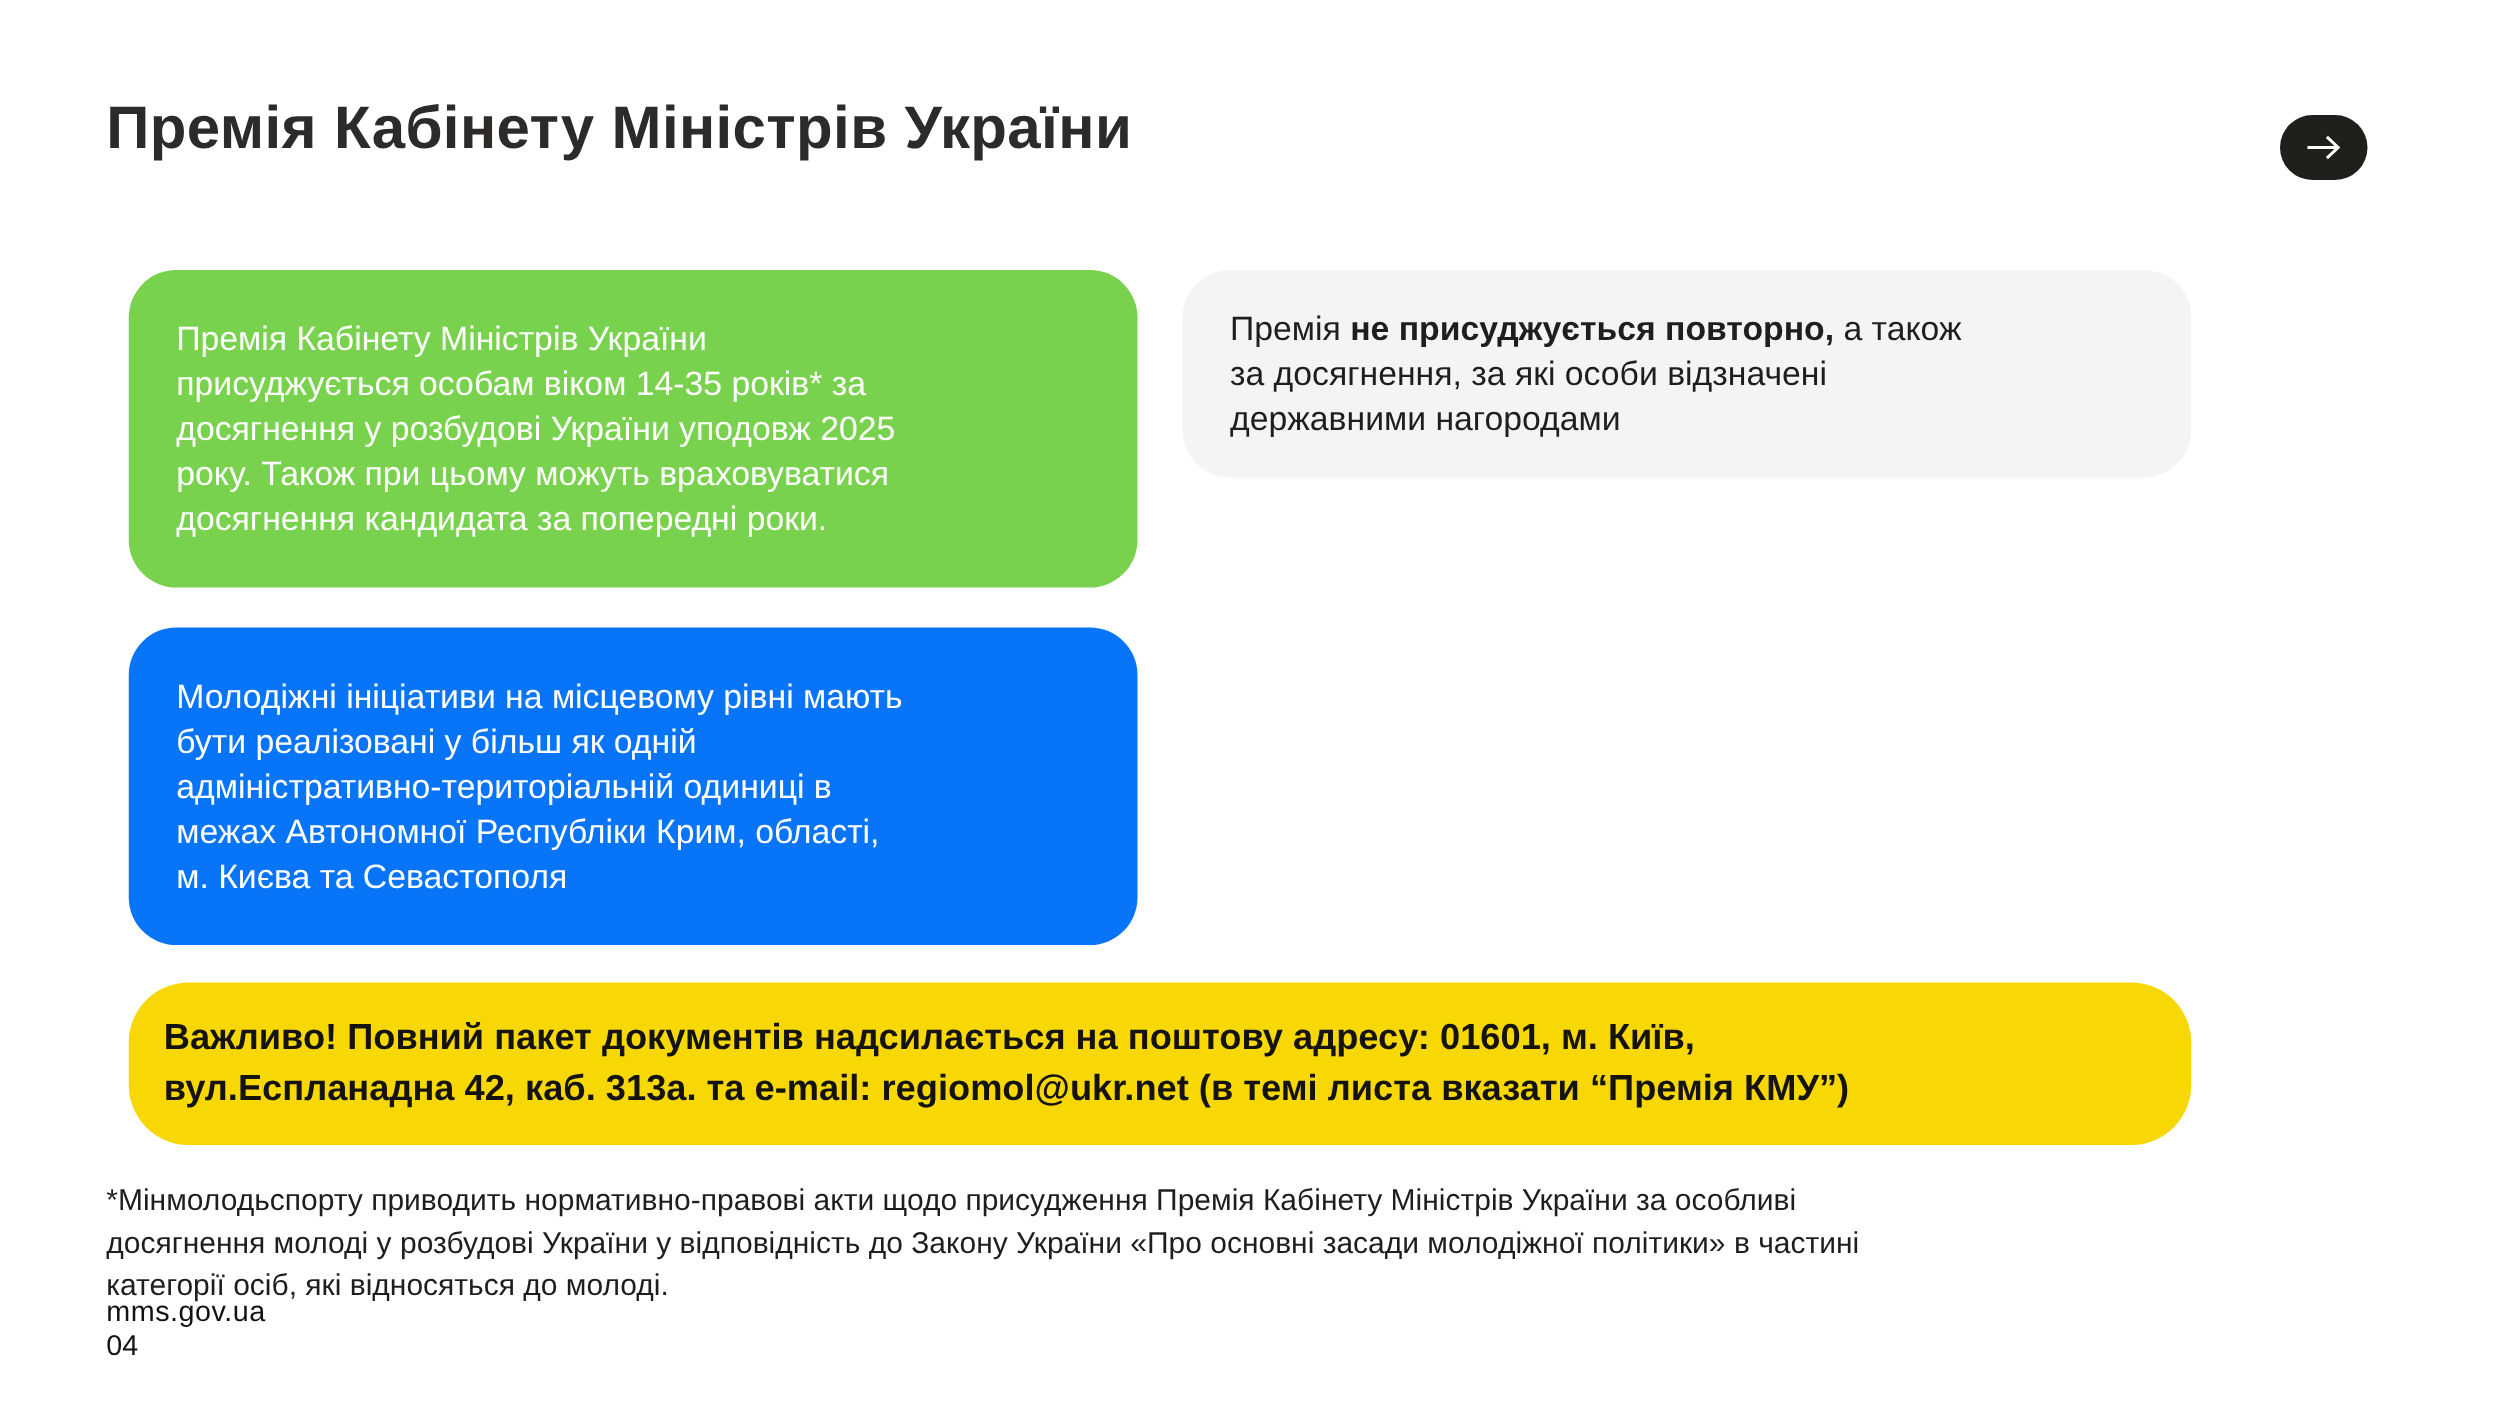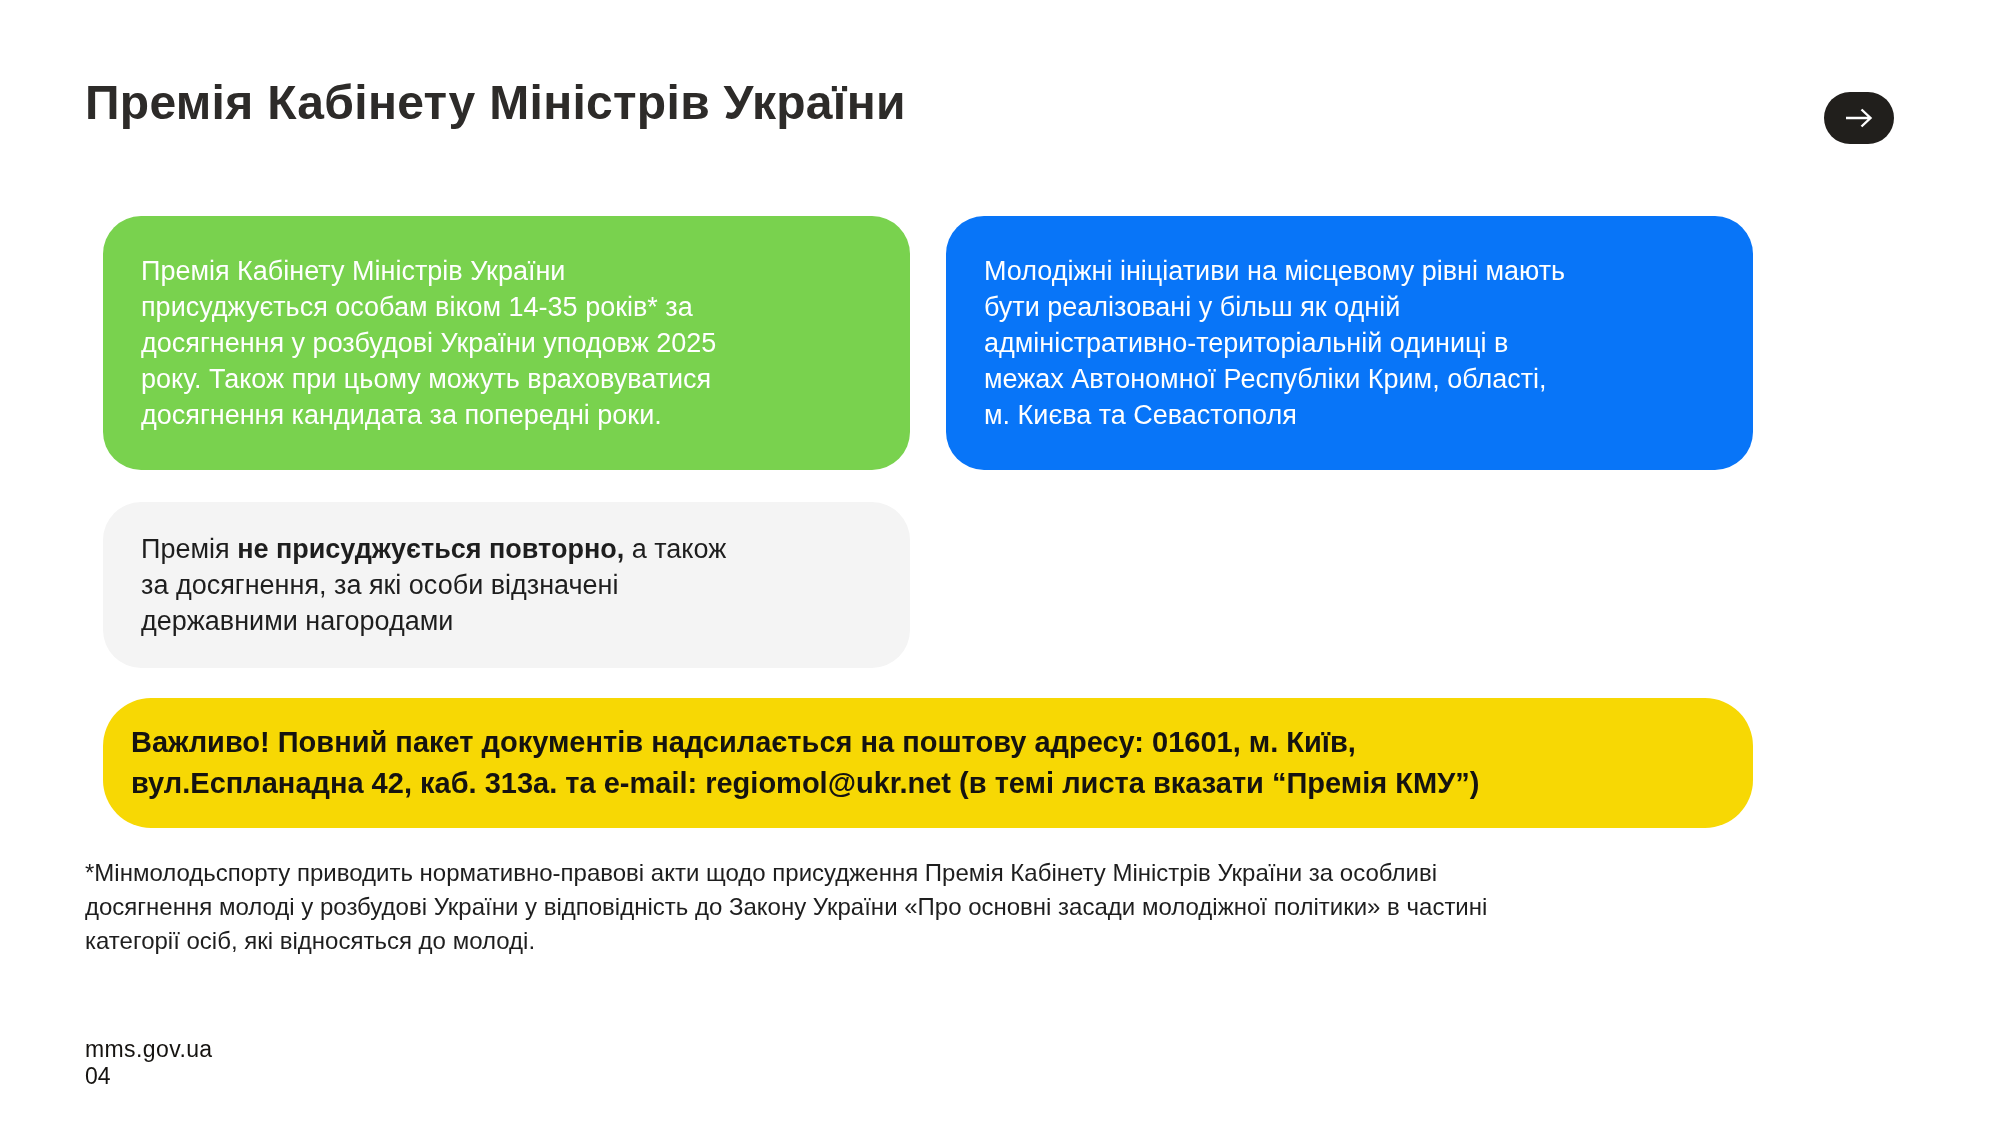--- a/index.html
+++ b/index.html
@@ -114,32 +114,32 @@
   <div class="cards">
 
     <div class="card green">
       <p class="card-text">Премія Кабінету Міністрів України
 присуджується особам віком 14-35 років* за
 досягнення у розбудові України уподовж 2025
 року. Також при цьому можуть враховуватися
 досягнення кандидата за попередні роки.</p>
     </div>
 
+    <div class="card gray">
+      <p class="card-text"><span>Премія </span><strong>не присуджується повторно,</strong><span> а також
+за досягнення, за які особи відзначені
+державними нагородами</span></p>
+    </div>
+
     <div class="card blue">
       <p class="card-text">Молодіжні ініціативи на місцевому рівні мають
 бути реалізовані у більш як одній
 адміністративно-територіальній одиниці в
 межах Автономної Республіки Крим, області,
 м. Києва та Севастополя</p>
-    </div>
-
-    <div class="card gray">
-      <p class="card-text"><span>Премія </span><strong>не присуджується повторно,</strong><span> а також
-за досягнення, за які особи відзначені
-державними нагородами</span></p>
     </div>
 
 
   </div>
 
   <div class="banner">
     <p class="banner-text">Важливо! Повний пакет документів надсилається на поштову адресу: 01601, м. Київ,
 вул.Еспланадна 42, каб. 313а. та e-mail: regiomol@ukr.net (в темі листа вказати “Премія КМУ”)</p>
   </div>
 

